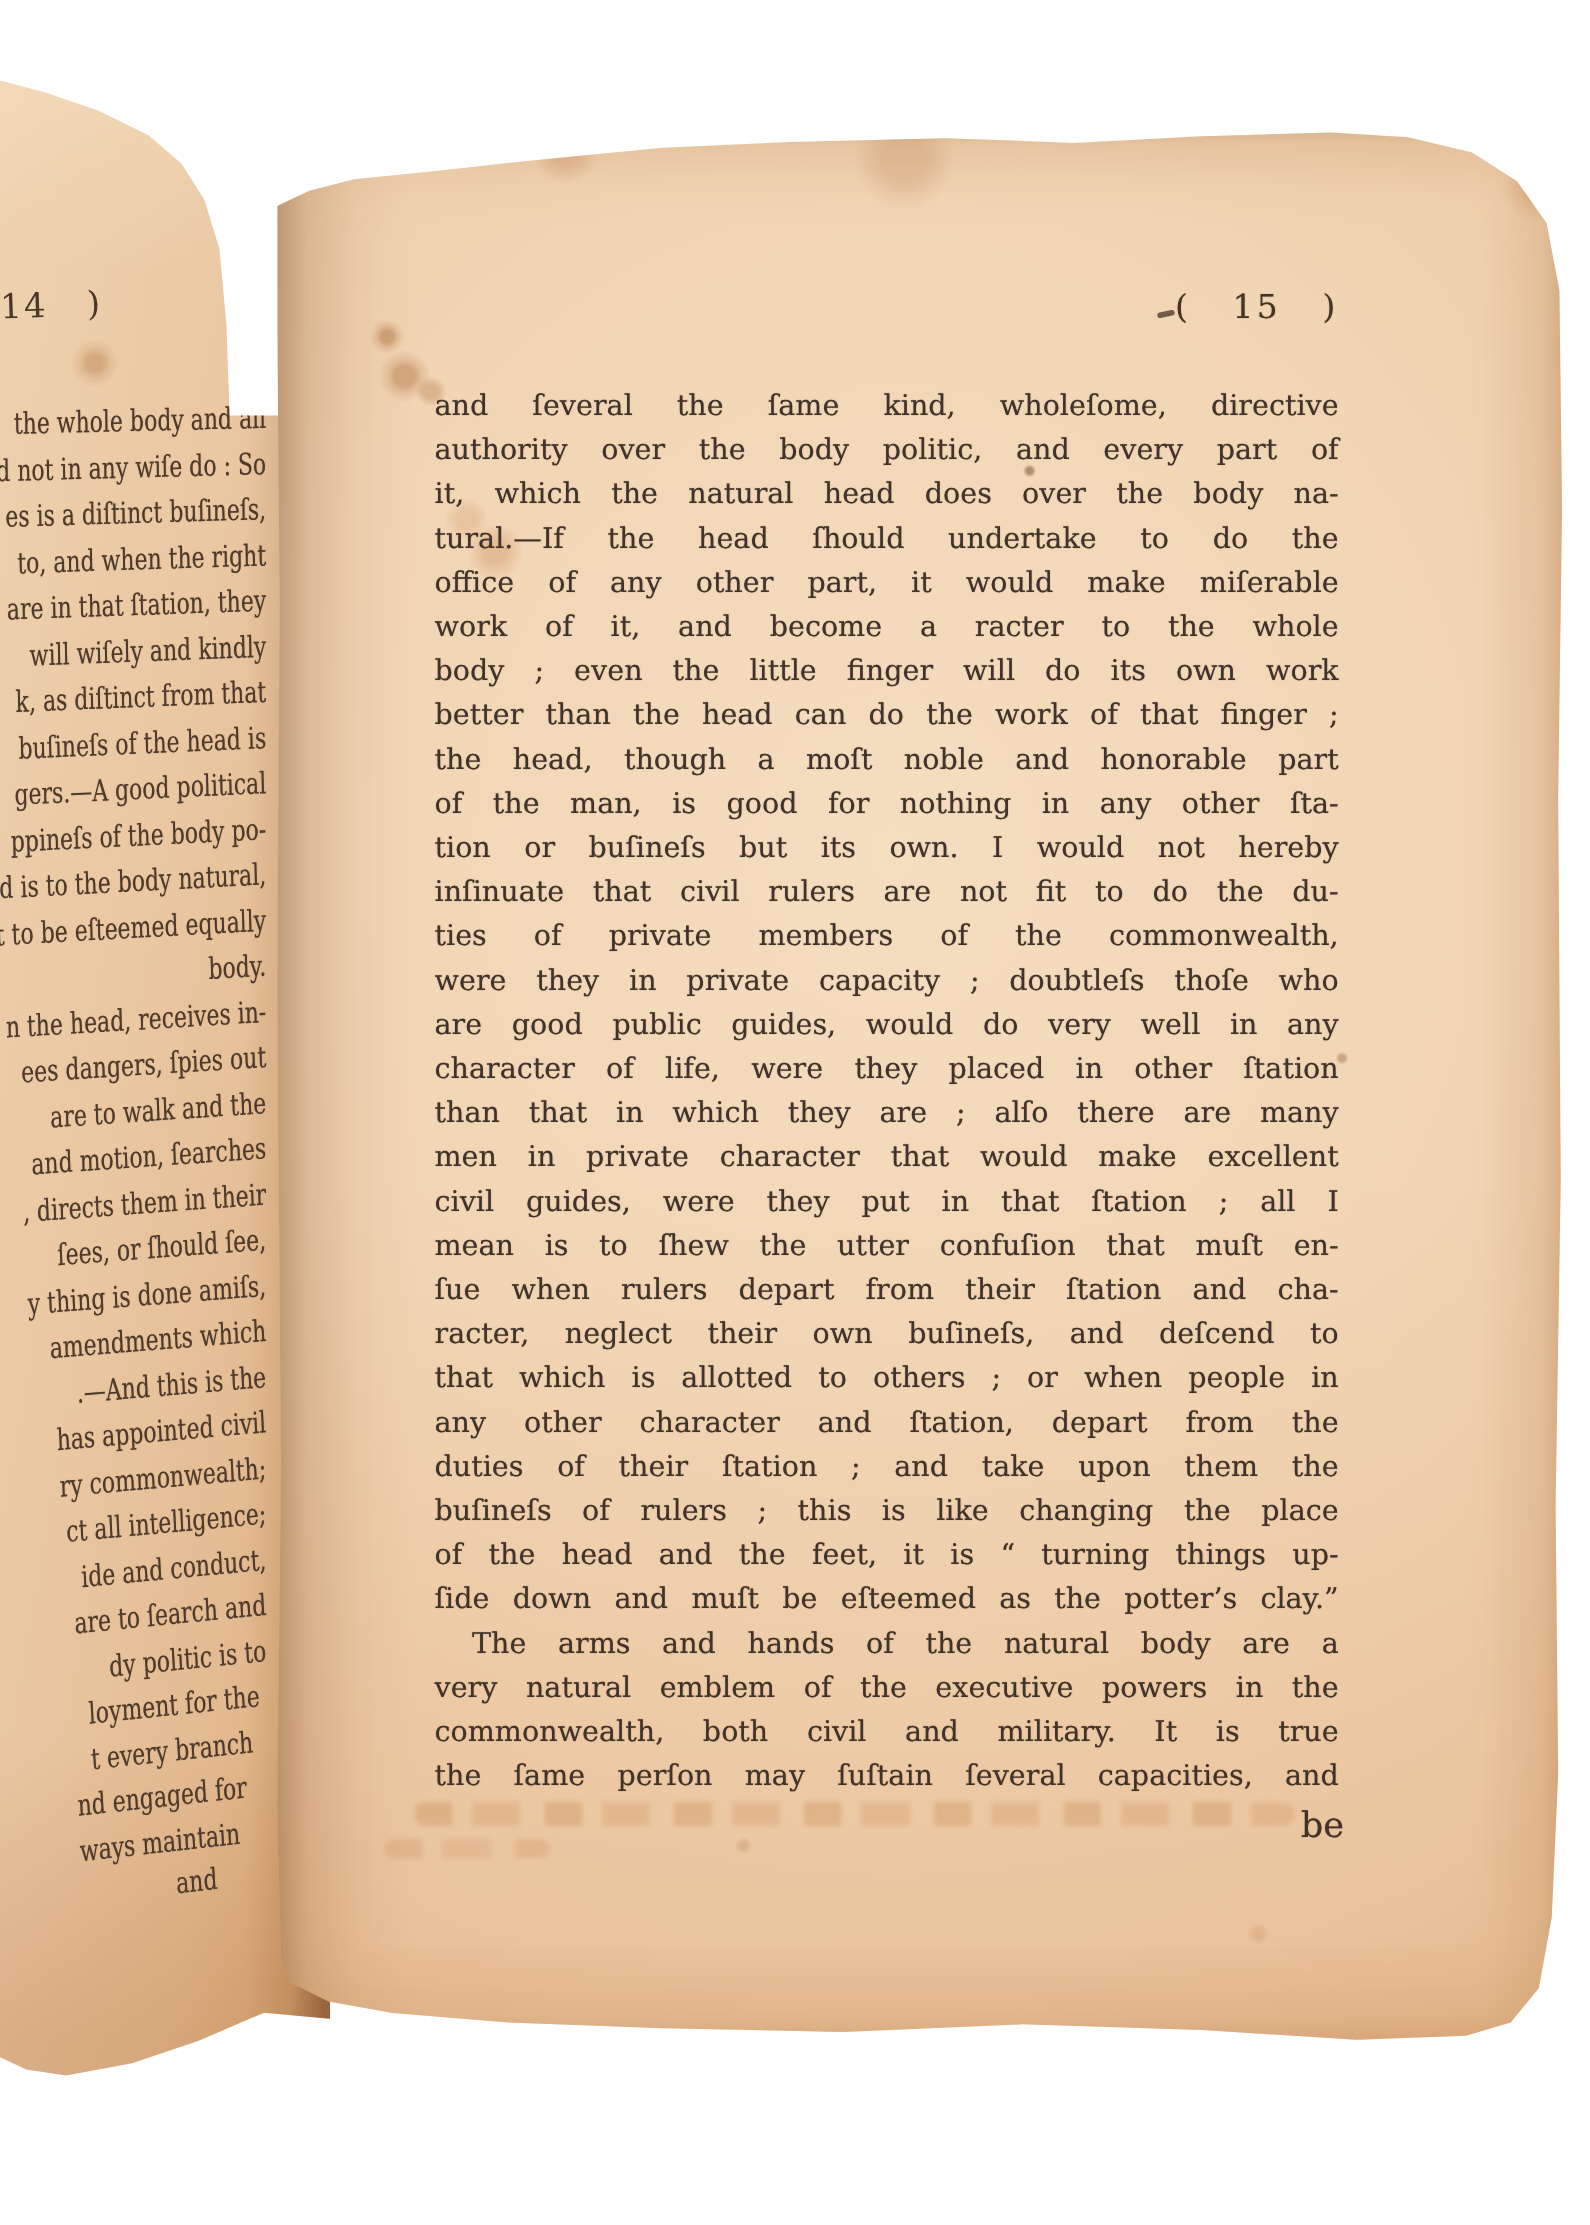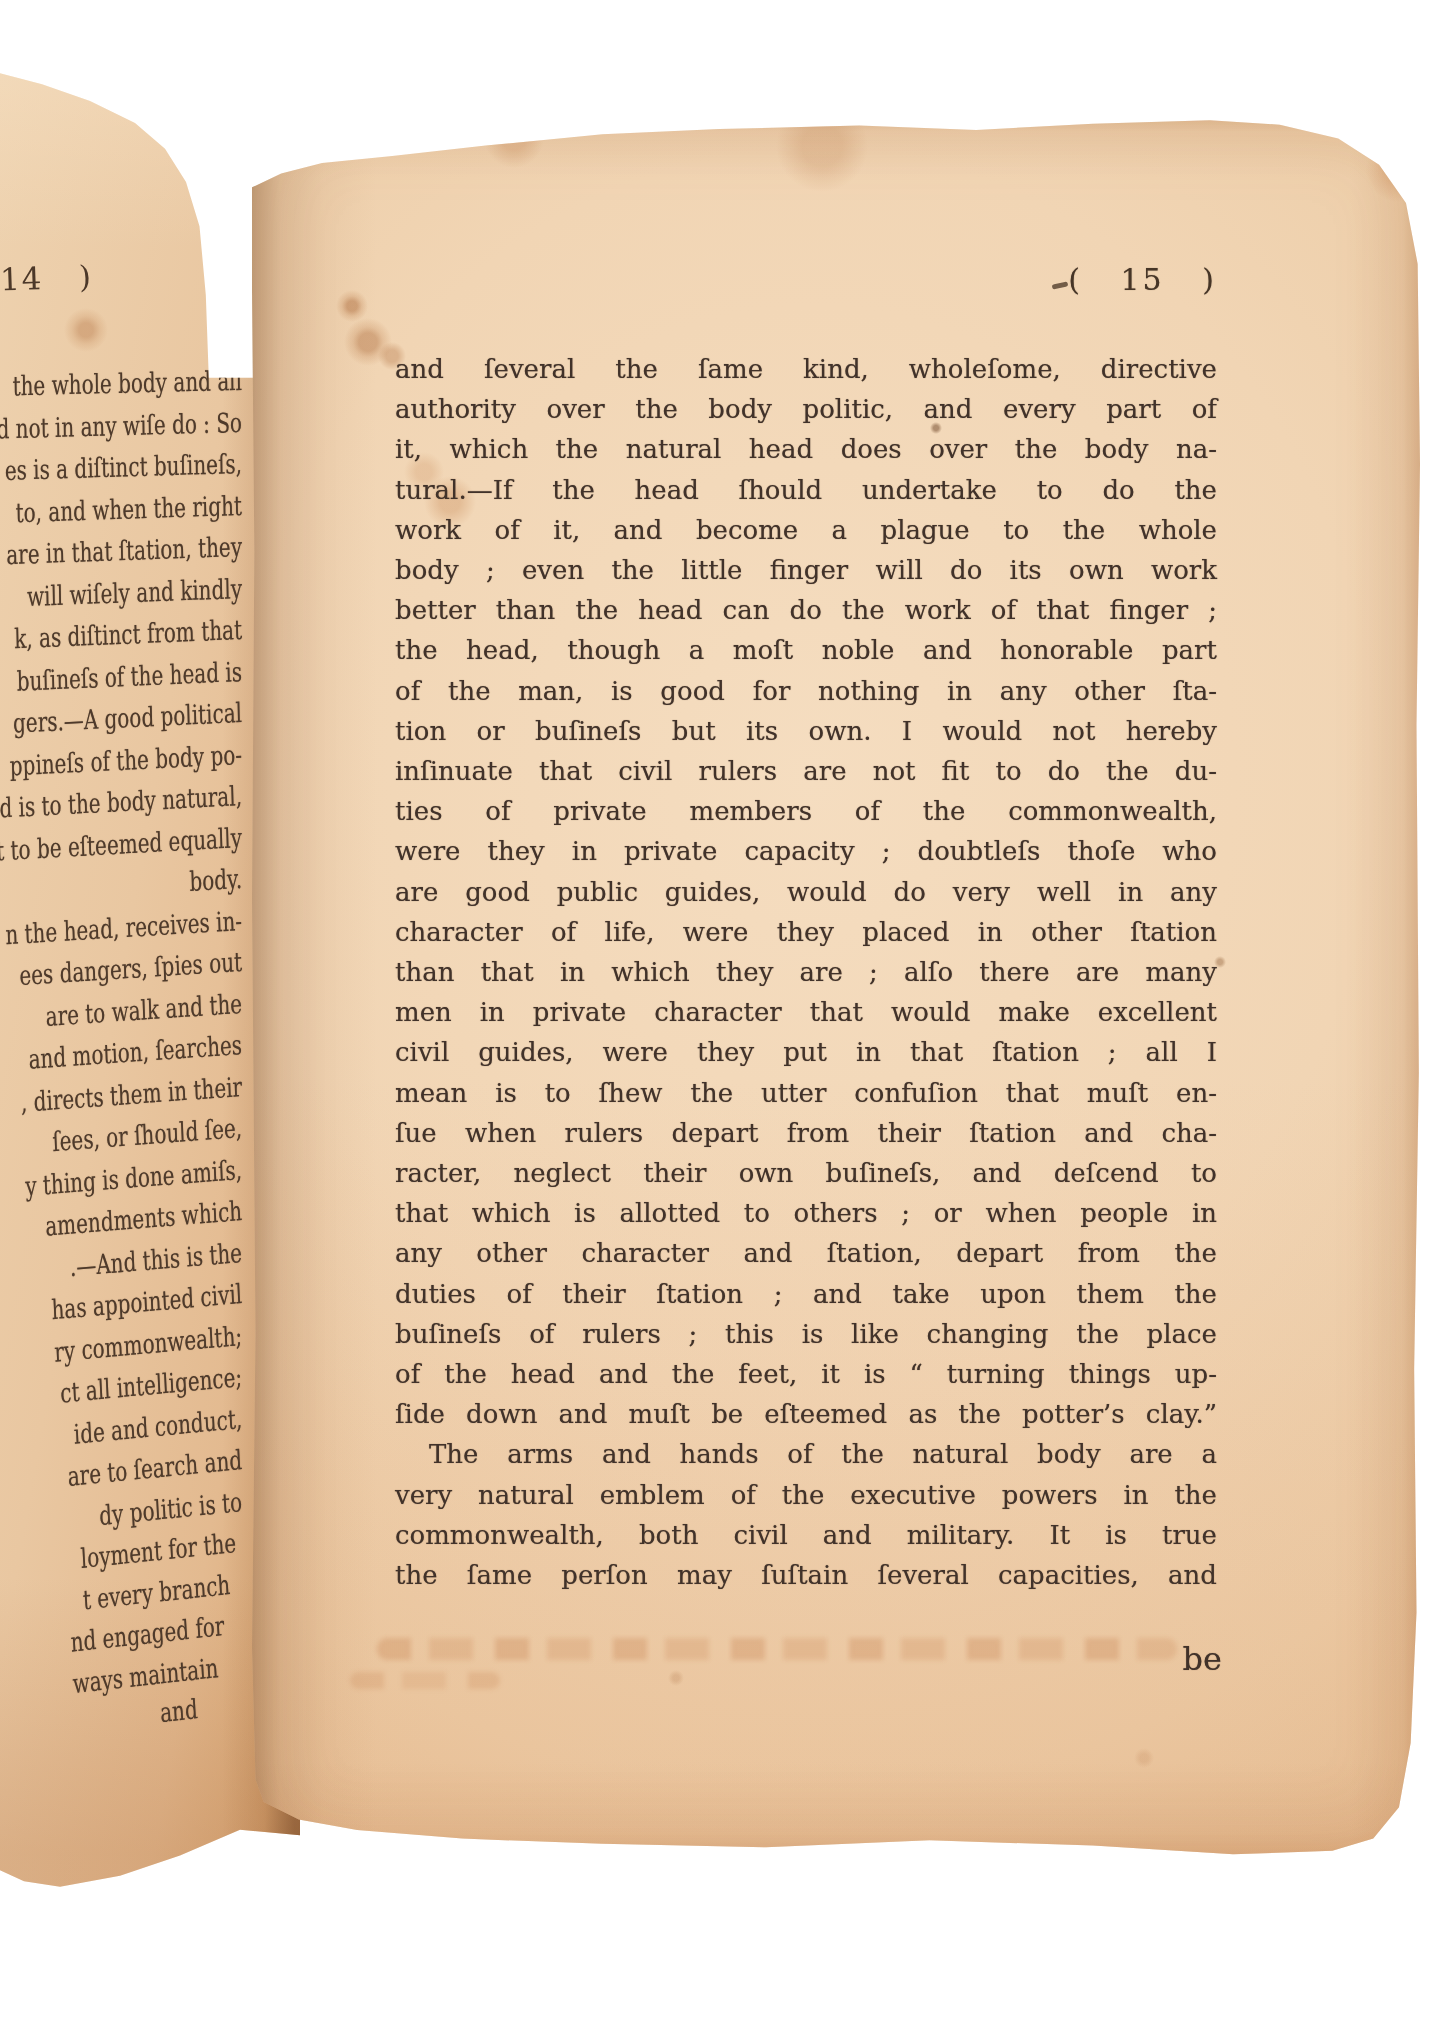--- a/index.html
+++ b/index.html
@@ -148,21 +148,22 @@
   </div>
 
   <div class="right-page">
     <div class="rp-header">(   15   )</div>
     <div class="rp-mark"></div>
     <div class="rp-text" id="rp-lines">
         <div class="rline">and ſeveral the ſame kind, wholeſome, directive</div>
         <div class="rline">authority over the body politic,  and every part of</div>
         <div class="rline">it, which the natural head does over the body na-</div>
         <div class="rline">tural.—If the head ſhould undertake to do the</div>
-        <div class="rline">work of it, and become a plague to the whole</div>
+        <div class="rline">office of any other part, it would make miſerable</div>
+        <div class="rline">work of it, and become a racter to the whole</div>
         <div class="rline">body ; even the little finger will do its own work</div>
         <div class="rline">better than the head can do the work of that finger ;</div>
         <div class="rline">the head, though a moſt noble and honorable part</div>
         <div class="rline">of the man, is good for nothing in any other ſta-</div>
         <div class="rline">tion or buſineſs but its own.  I would not hereby</div>
         <div class="rline">inſinuate that civil rulers are not fit to do the du-</div>
         <div class="rline">ties of private members of the commonwealth,</div>
         <div class="rline">were they in private capacity ; doubtleſs thoſe who</div>
         <div class="rline">are good public guides, would do very well in any</div>
         <div class="rline">character of life, were they placed in other ſtation</div>

